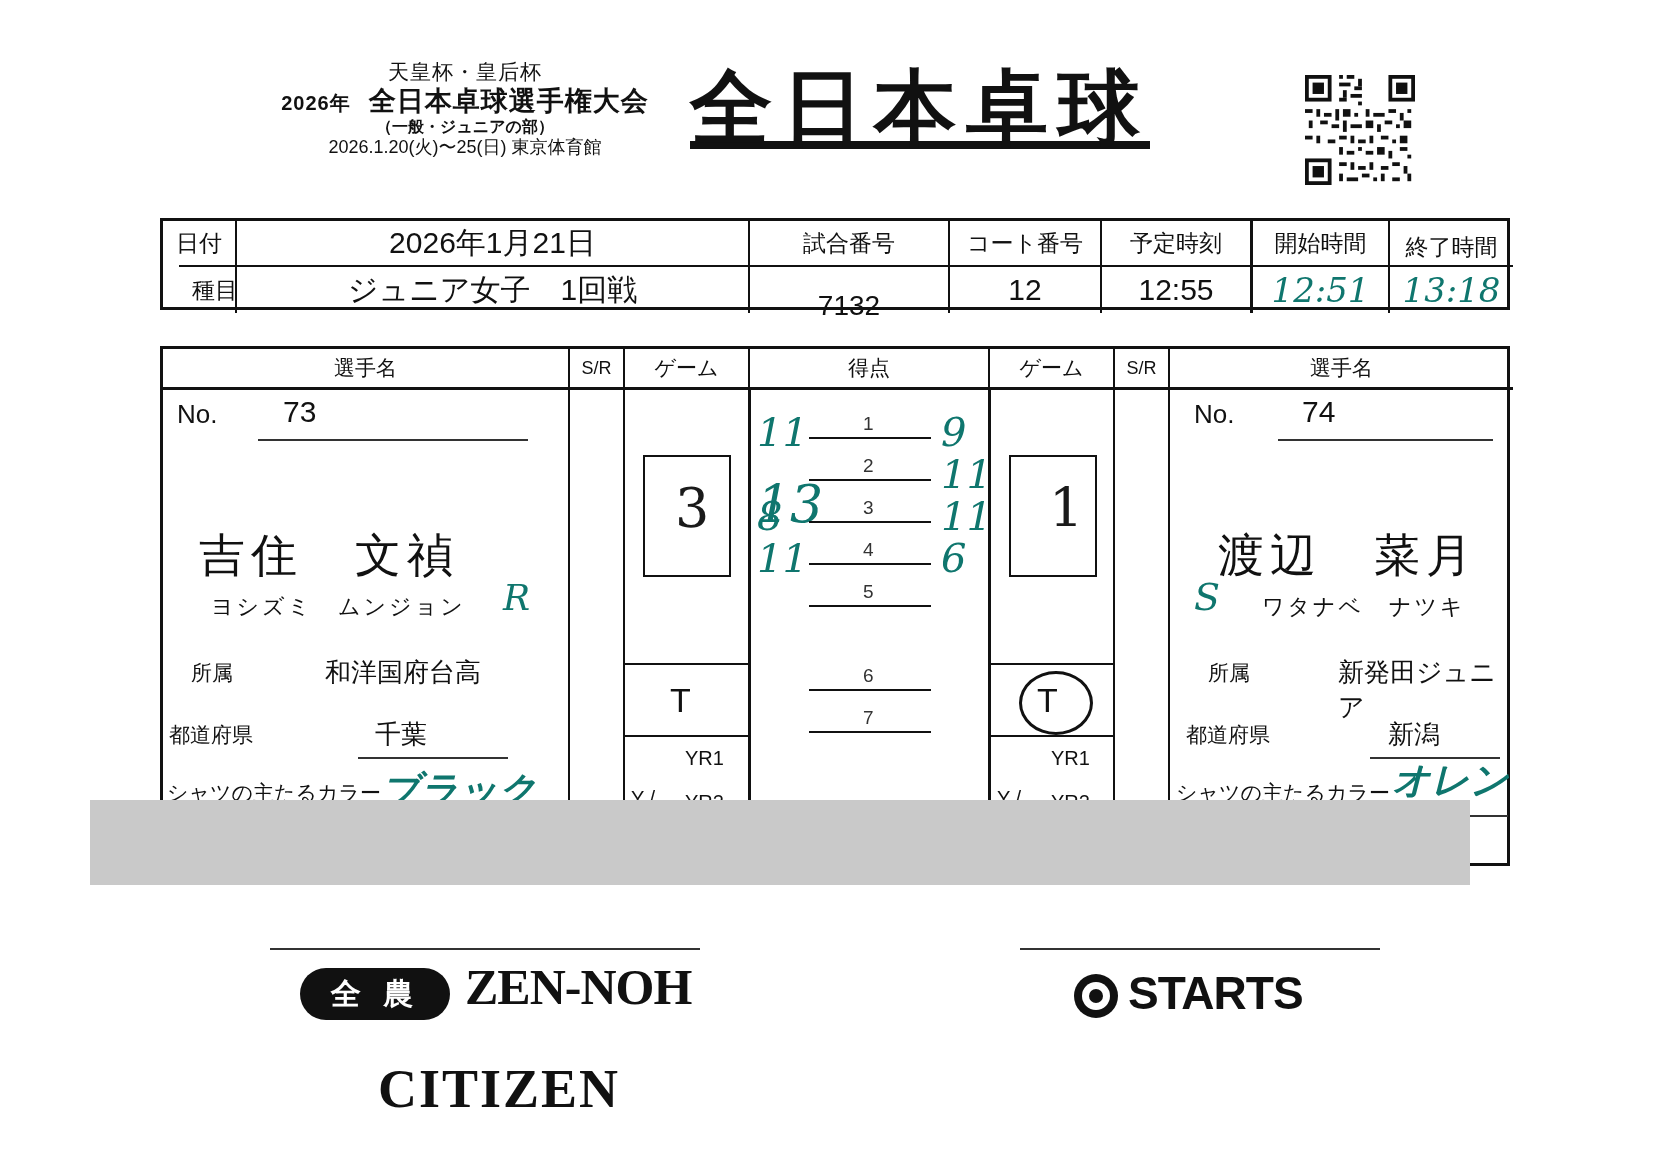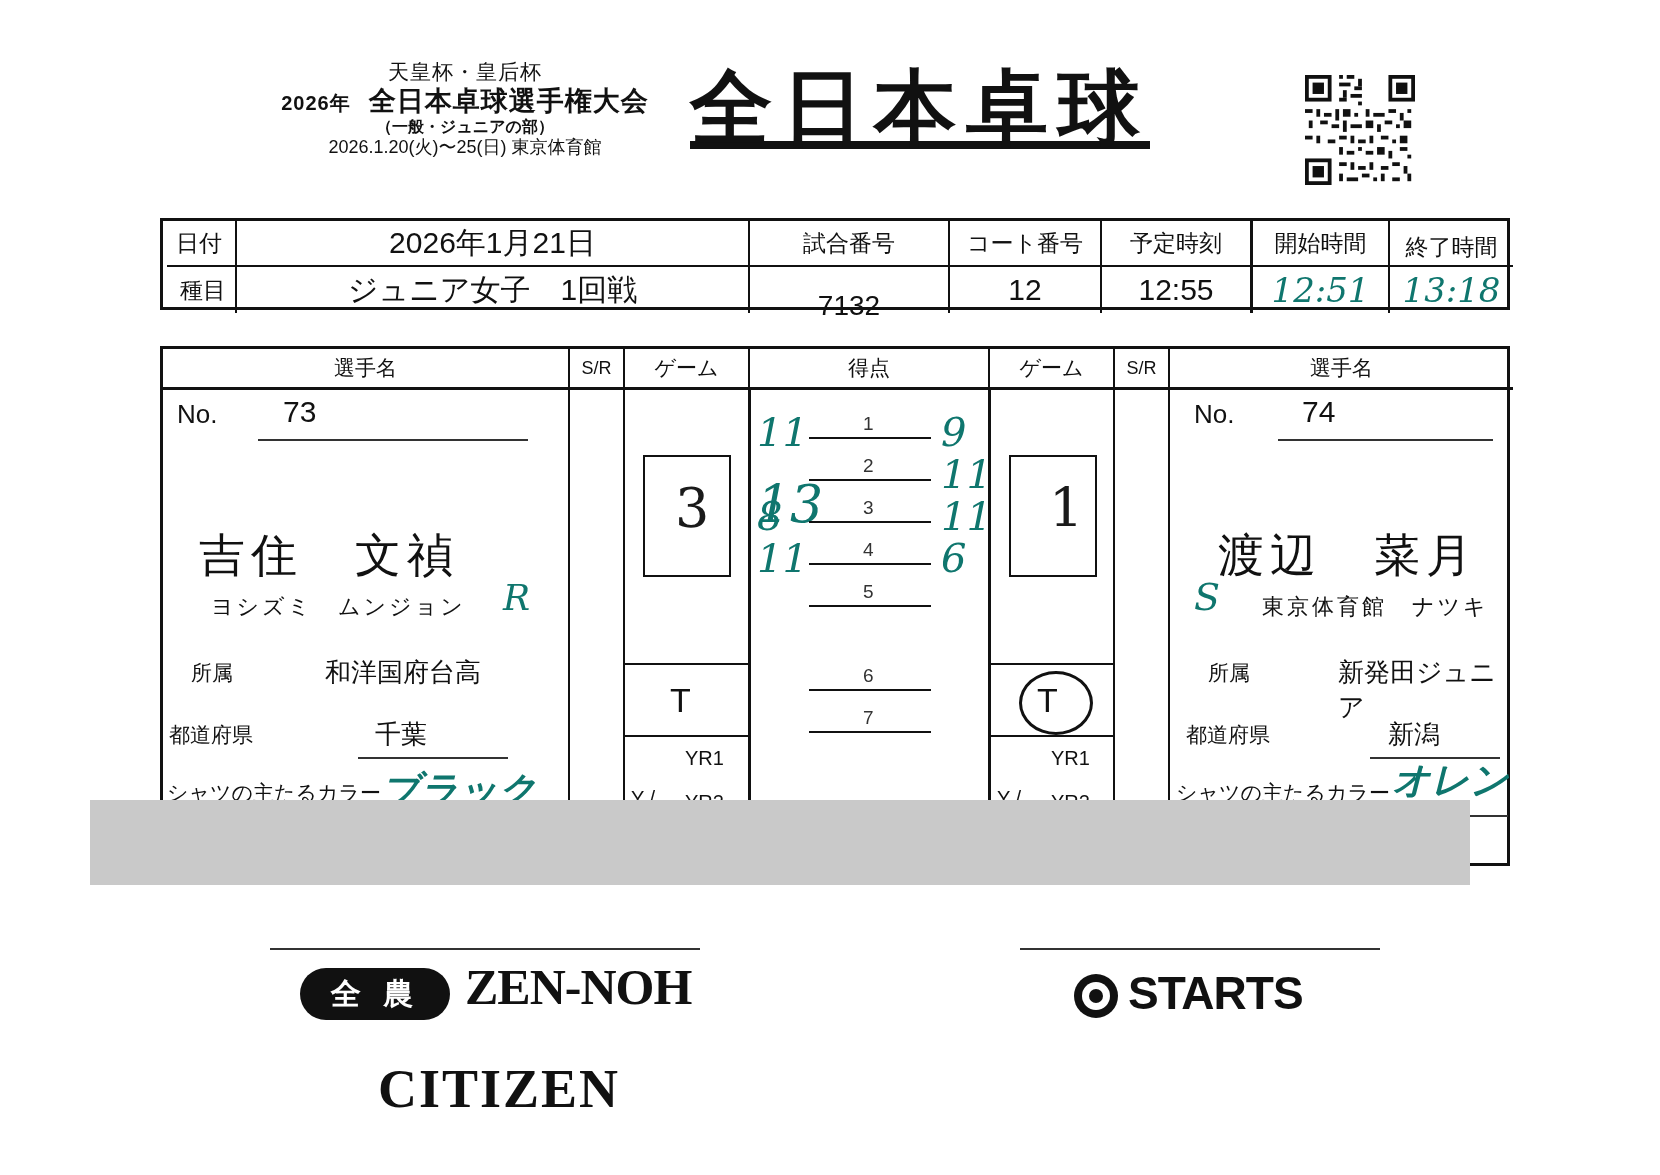--- a/index.html
+++ b/index.html
@@ -160,21 +160,21 @@
     <div class="cell lbl" style="left:0;top:0;width:72px;height:44px;">日付</div>
     <div class="cell bl" style="left:72px;top:0;width:513px;height:44px;">
       <span class="val" style="font-size:30px;">2026年1月21日</span>
     </div>
     <div class="cell bl lbl" style="left:585px;top:0;width:200px;height:44px;">試合番号</div>
     <div class="cell bl lbl" style="left:785px;top:0;width:152px;height:44px;">コート番号</div>
     <div class="cell bl lbl" style="left:937px;top:0;width:150px;height:44px;">予定時刻</div>
     <div class="cell lbl" style="left:1087px;top:0;width:138px;height:44px;border-left:3px solid #111;">開始時間</div>
     <div class="cell bl lbl" style="left:1225px;top:0;width:125px;height:53px;font-family:Liberation Mono, monospace;">終了時間</div>
 
-    <div class="cell bt lbl" style="left:4px;top:44px;width:72px;height:48px;">種目</div>
+    <div class="cell bt lbl" style="left:16px;top:44px;width:72px;height:48px;">種目</div>
     <div class="cell bl bt" style="left:72px;top:44px;width:513px;height:48px;">
       <span class="val" style="font-size:30px;">ジュニア女子　1回戦</span>
     </div>
     <div class="cell bl bt" style="left:585px;top:44px;width:200px;height:48px;">
       <span class="val" style="font-size:28px;margin-top:32px;">7132</span>
     </div>
     <div class="cell bl bt" style="left:785px;top:44px;width:152px;height:48px;">
       <span class="val" style="font-size:30px;">12</span>
     </div>
     <div class="cell bl bt" style="left:937px;top:44px;width:150px;height:48px;">
@@ -285,21 +285,21 @@
       <div class="yr" style="position:absolute;left:60px;top:404px;">YR2</div>
     </div>
 
     <div style="position:absolute;left:1007px;top:38px;width:343px;height:482px;">
       <div style="position:absolute;left:24px;top:12px;font-size:26px;">No.</div>
       <div style="position:absolute;left:132px;top:8px;font-size:30px;">74</div>
       <div class="underline-thin" style="left:108px;top:52px;width:215px;"></div>
 
       <div class="jp-name" style="position:absolute;left:48px;top:138px;">渡辺　菜月</div>
       <div class="hand" style="position:absolute;left:24px;top:188px;font-size:38px;">S</div>
-      <div class="kana" style="position:absolute;left:92px;top:205px;">東京体育館　ナツキ</div>
+      <div class="kana" style="position:absolute;left:92px;top:205px;">ワタナベ　ナツキ</div>
 
       <div class="row-lbl" style="position:absolute;left:38px;top:272px;">所属</div>
       <div class="row-val" style="position:absolute;left:168px;top:268px;">新発田ジュニア</div>
 
       <div class="row-lbl" style="position:absolute;left:16px;top:334px;">都道府県</div>
       <div class="row-val" style="position:absolute;left:218px;top:330px;">新潟</div>
       <div class="underline-thin" style="left:200px;top:370px;width:130px;"></div>
 
       <div class="row-lbl" style="position:absolute;left:6px;top:392px;">シャツの主たるカラー</div>
       <div class="hand" style="position:absolute;left:222px;top:368px;font-size:38px;font-weight:bold;">オレンジ</div>

